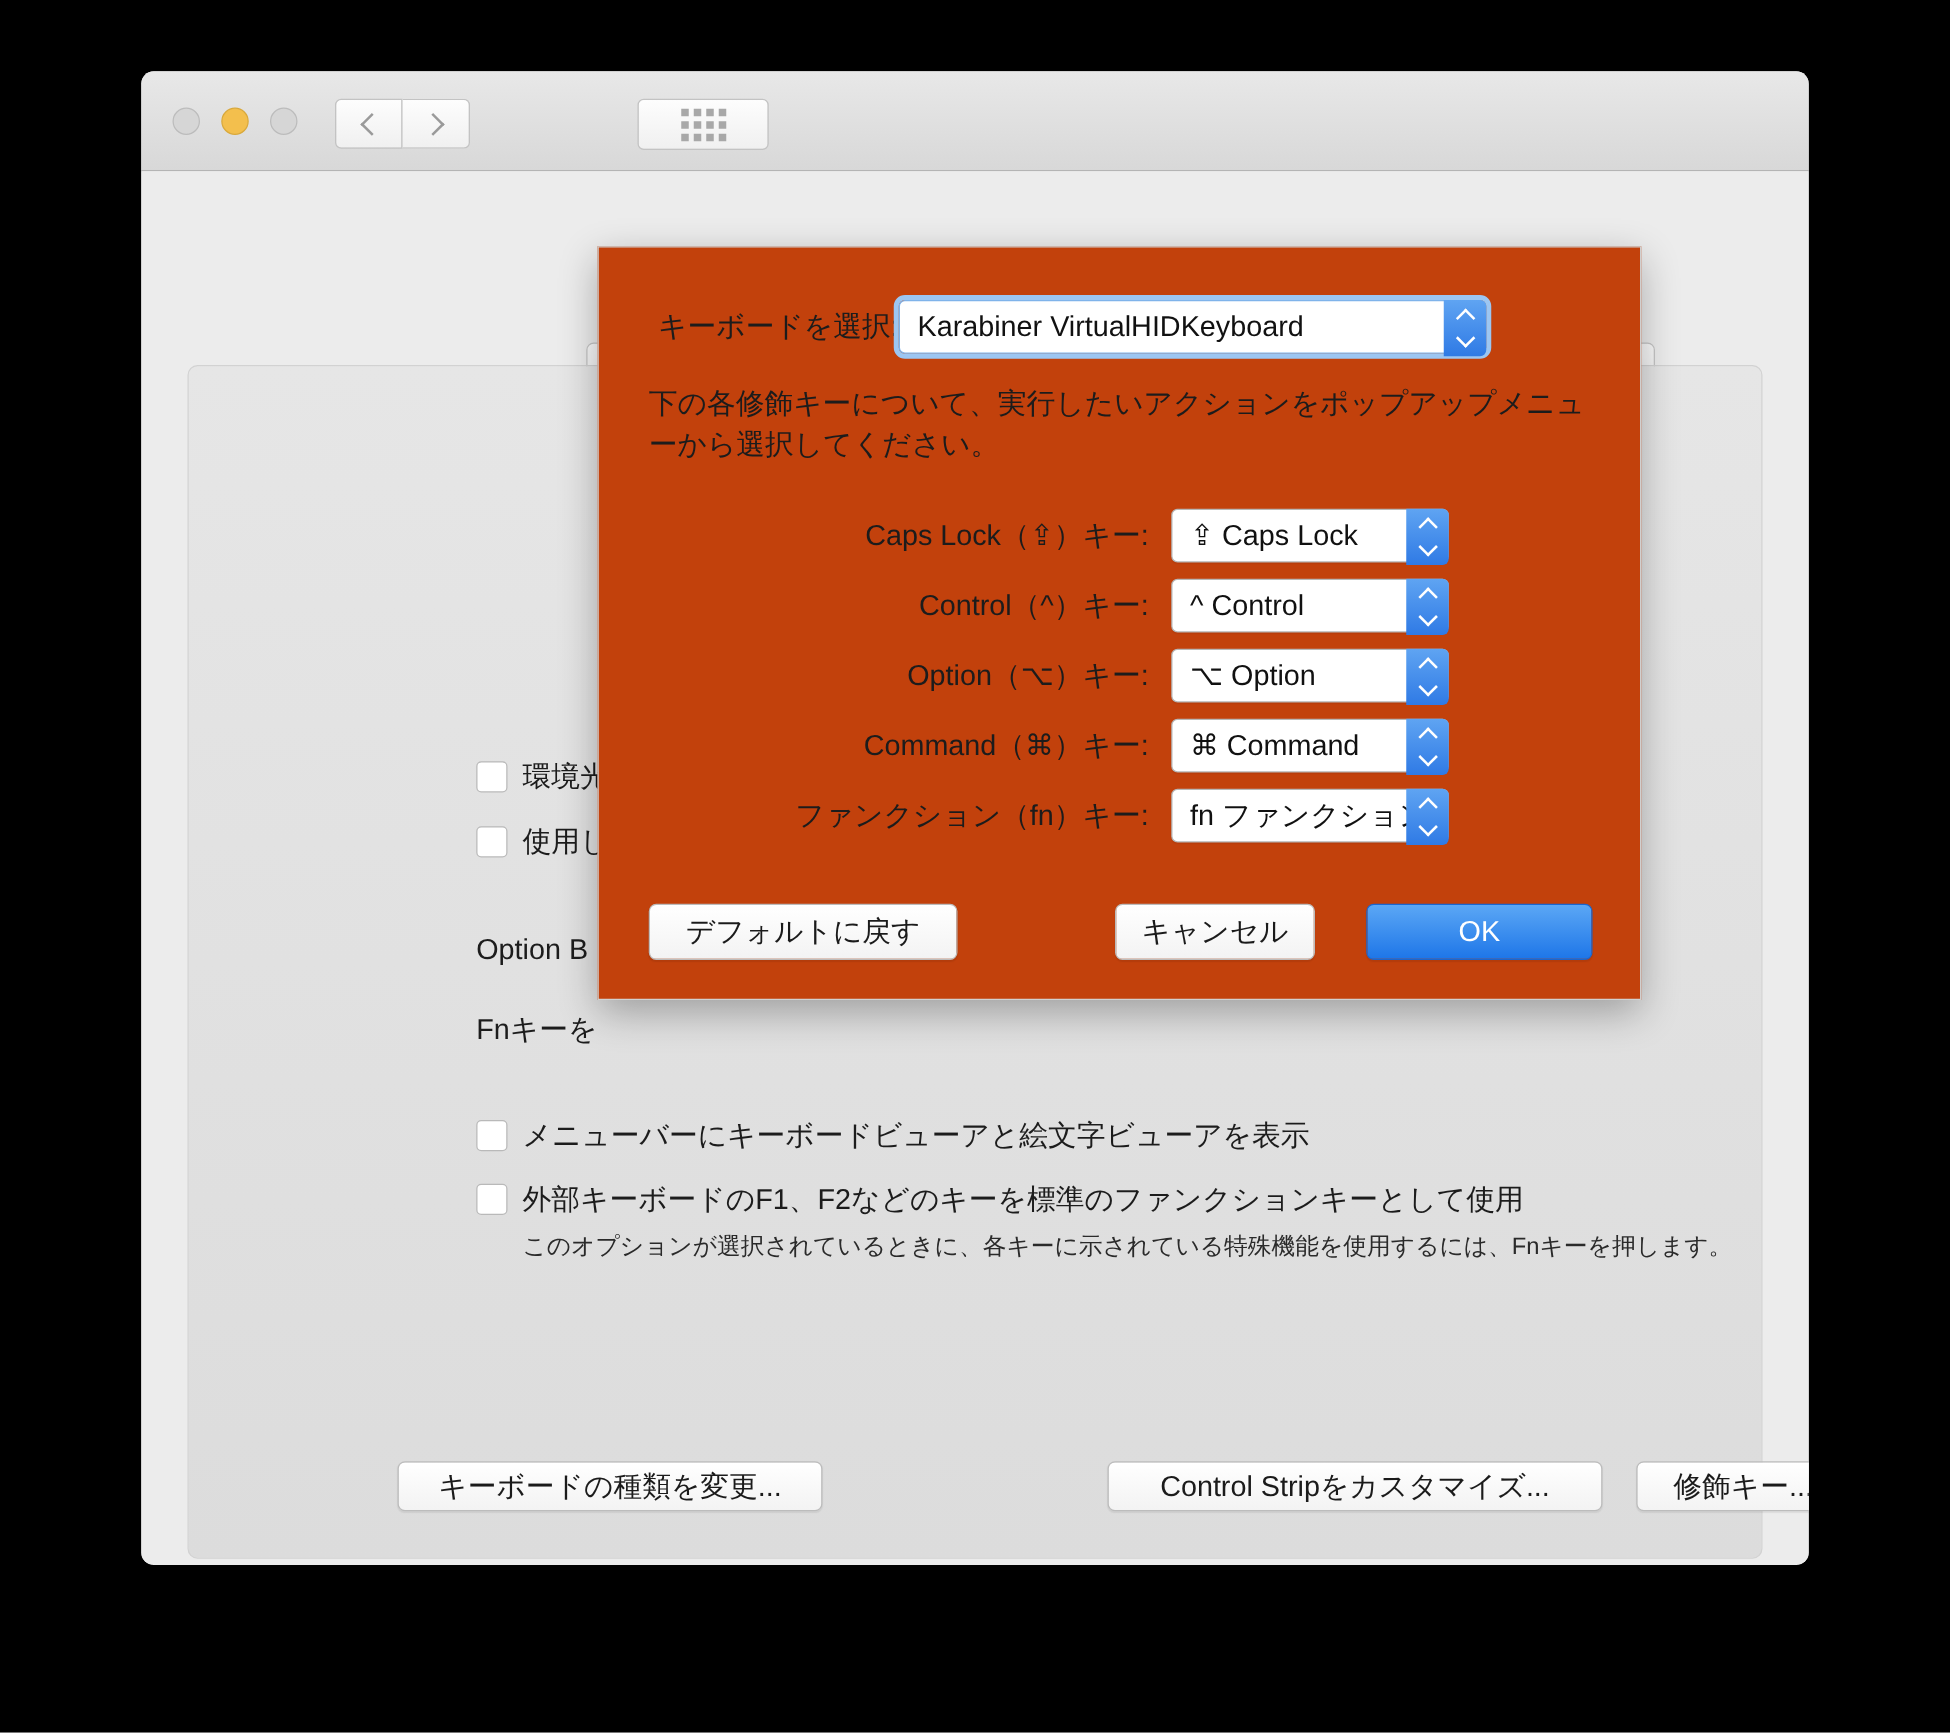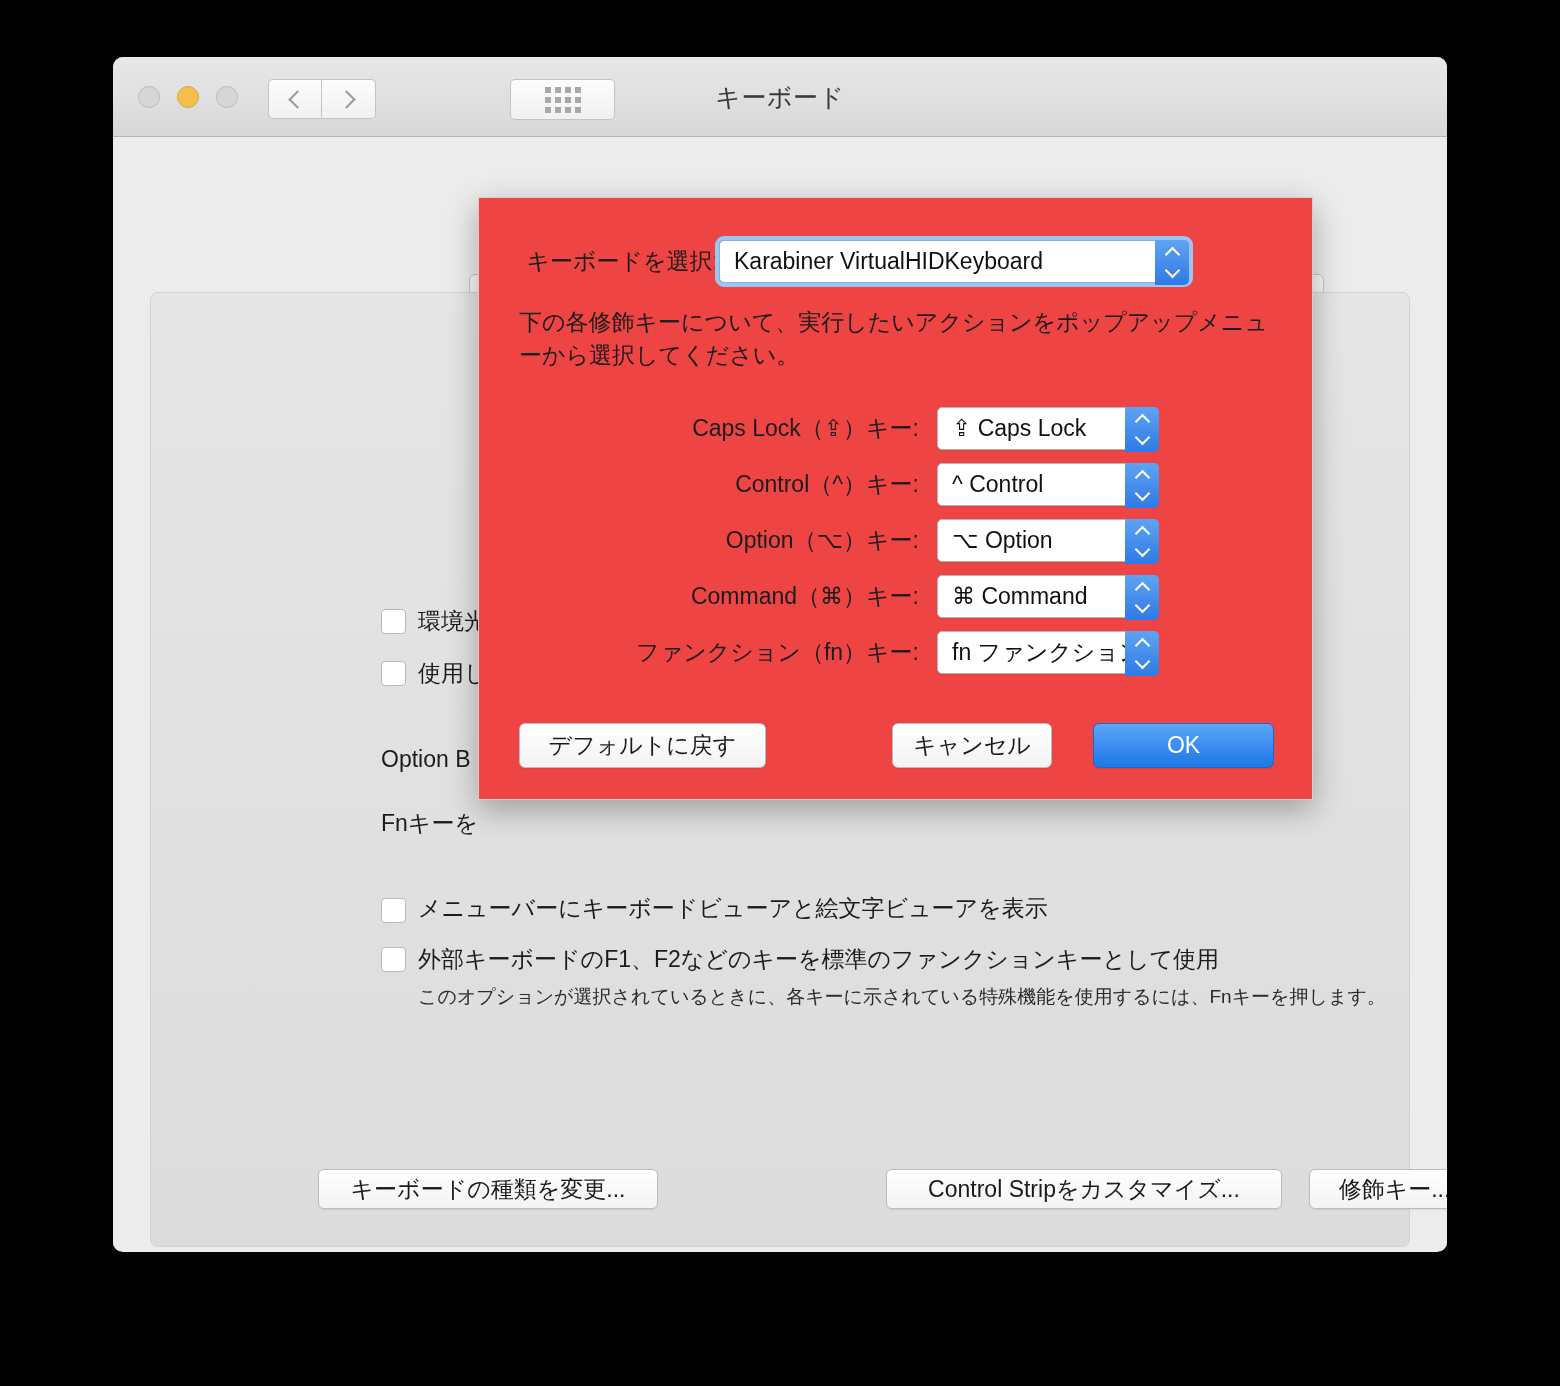--- a/index.html
+++ b/index.html
@@ -204,21 +204,21 @@
     display: flex; align-items: center; justify-content: center;
     box-shadow: 0 1px 1px rgba(0,0,0,0.07);
     white-space: nowrap;
   }
 
   
   #sheet {
     position: absolute;
     left: 365px; top: 140px;
     width: 835px; height: 603px;
-    background: #ef4444;
+    background: #c2410c;
     border: 1px solid #d0d0d0;
     box-shadow: 0 10px 30px rgba(0,0,0,0.30);
   }
 
   .sheet-row {
     position: absolute;
     display: flex;
     align-items: center;
   }
 
@@ -327,21 +327,20 @@
           <i></i>
           <i></i>
           <i></i>
         <i></i>
           <i></i>
           <i></i>
           <i></i>
       </span>
     </div>
 
-    <div id="window-title">キーボード</div>
 
     <div id="search-field" class="pos">
       <span class="mag"></span>
       <input class="search-input" type="text" placeholder="" style="">
       <span class="clear-btn"></span>
     </div>
   </div>
 
   <div id="content">
 
@@ -355,21 +354,21 @@
 
     <div class="cbrow" style="left:268px; top:522px;">
       <span class="cbox"></span>
       <span class="cblabel">使用し</span>
     </div>
 
     <div class="bg-text" style="left:268px; top:609px;">Option B</div>
 
     <div class="bg-text" style="left:268px; top:671px;">Fnキーを</div>
 
-    <div class="cbrow" style="left:268px; top:757px;align-items:flex-end;">
+    <div class="cbrow" style="left:268px; top:757px;">
       <span class="cbox"></span>
       <span class="cblabel">メニューバーにキーボードビューアと絵文字ビューアを表示</span>
     </div>
 
     <div class="cbrow" style="left:268px; top:808px; flex-direction:column;">
       <div style="display:flex; align-items:flex-start;">
         <span class="cbox"></span>
         <span class="cblabel">外部キーボードのF1、F2などのキーを標準のファンクションキーとして使用</span>
       </div>
       <div class="cbsub" style="margin-left:37px;">このオプションが選択されているときに、各キーに示されている特殊機能を使用するには、Fnキーを押します。</div>

